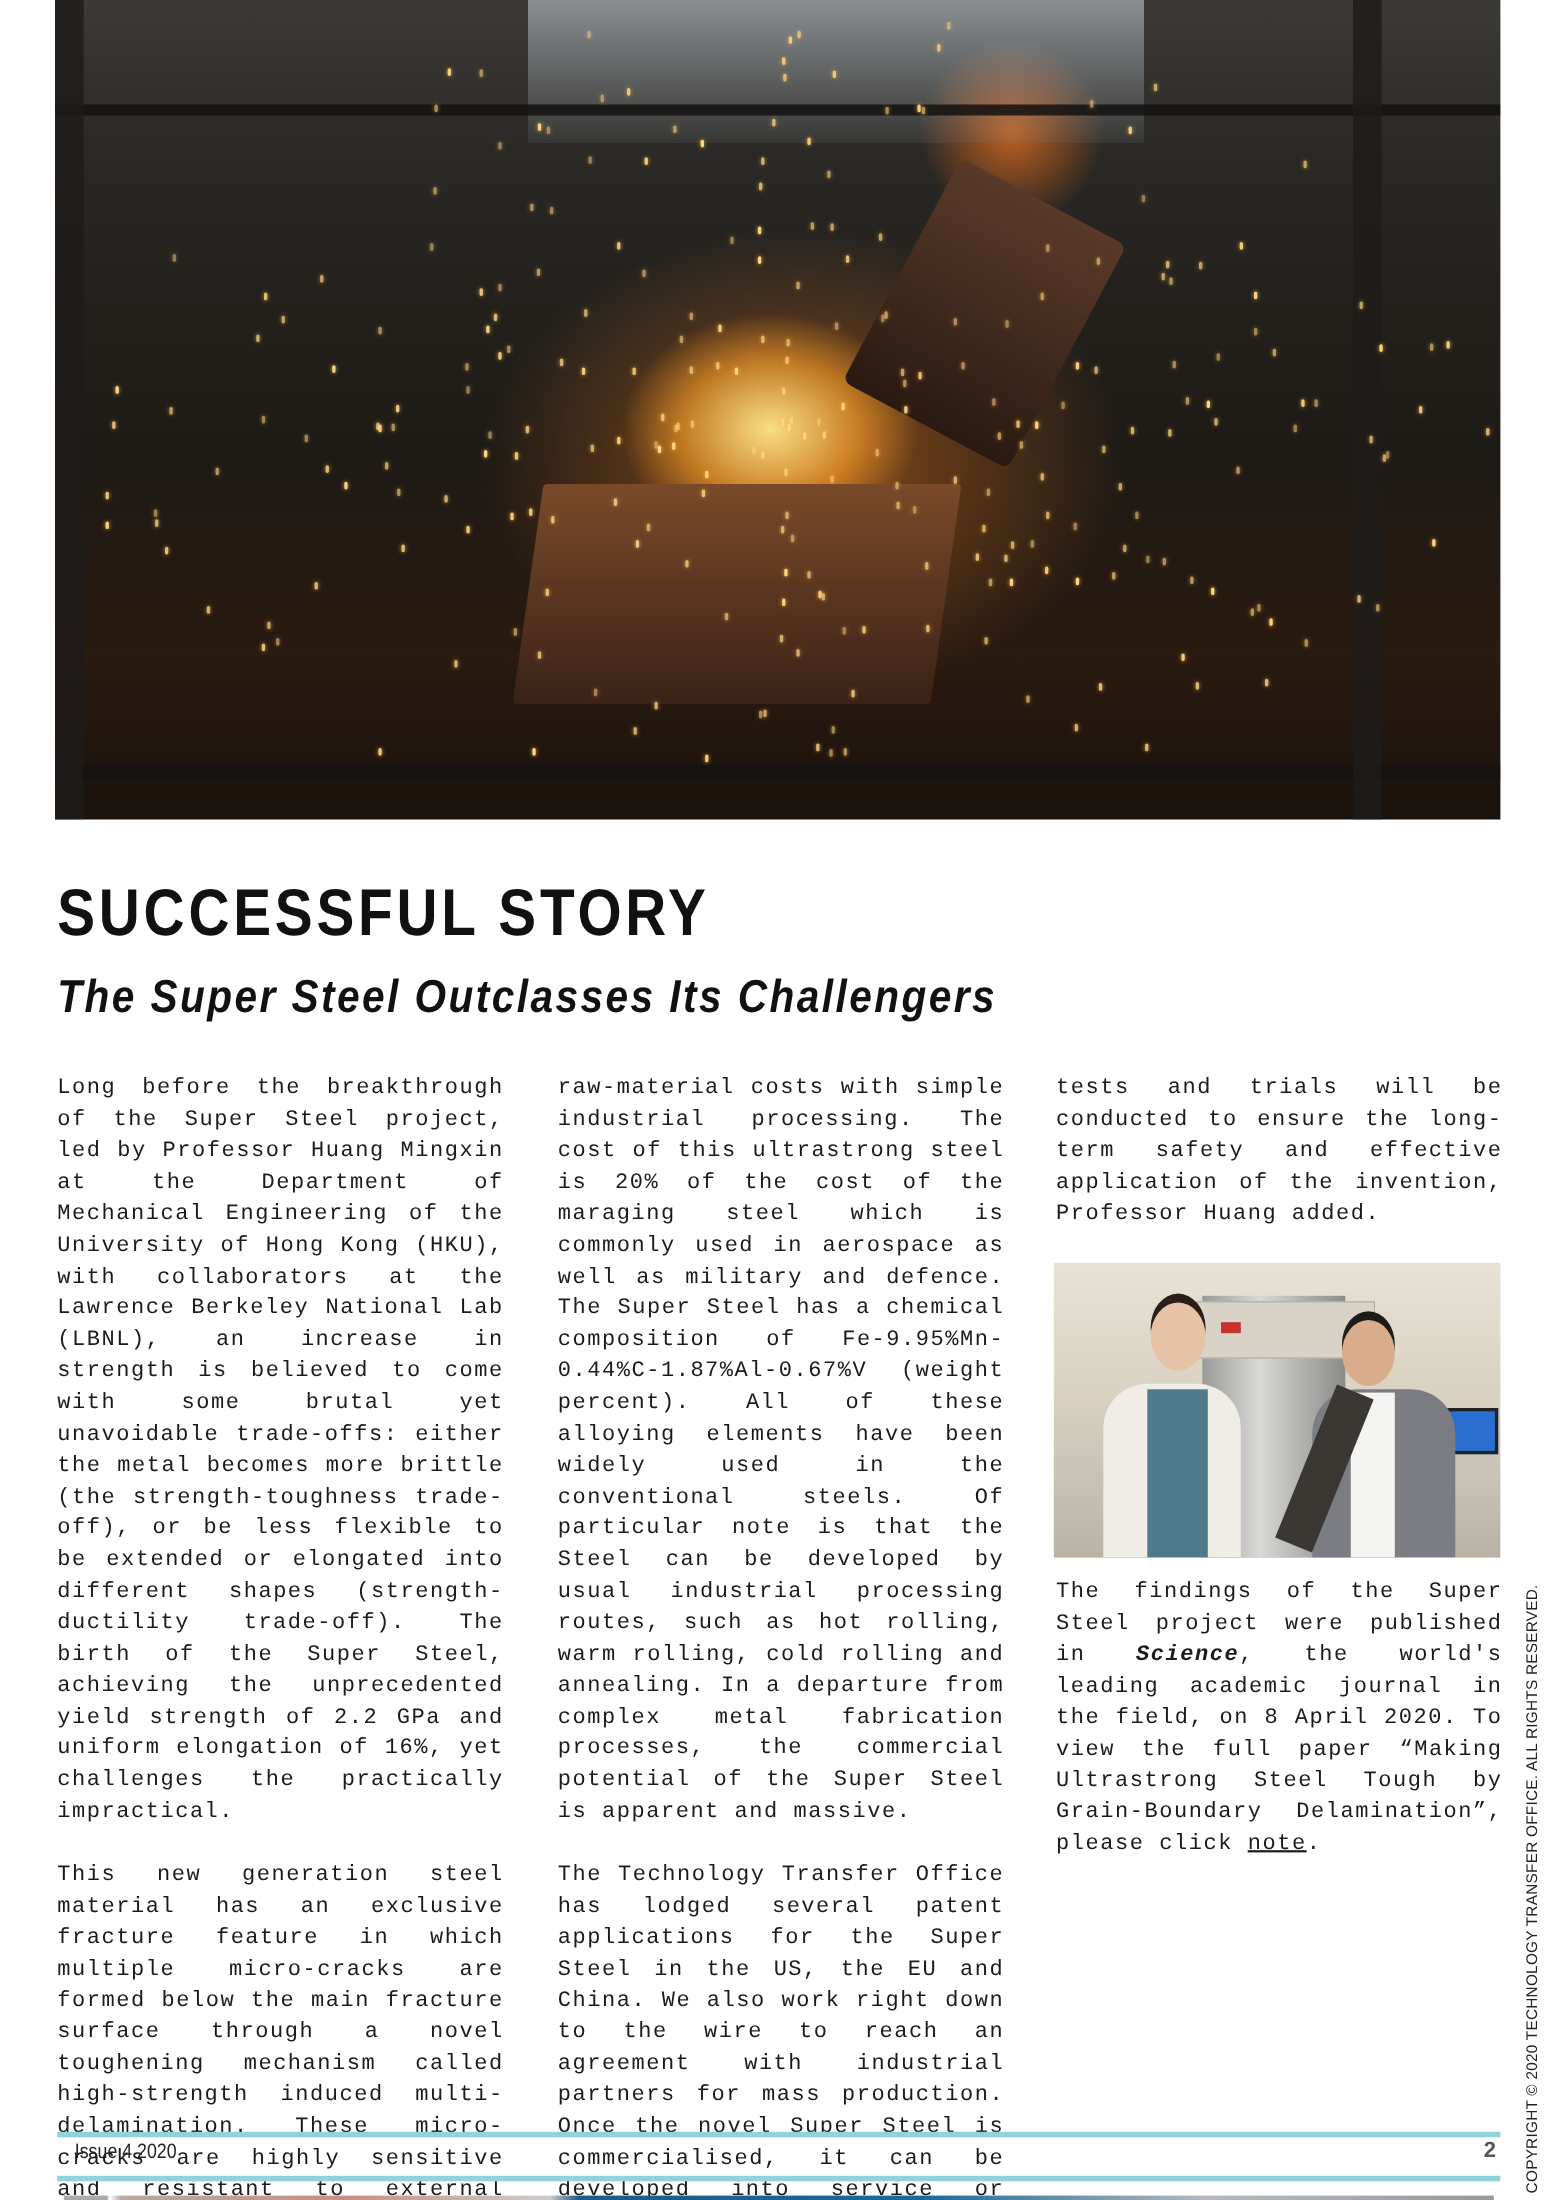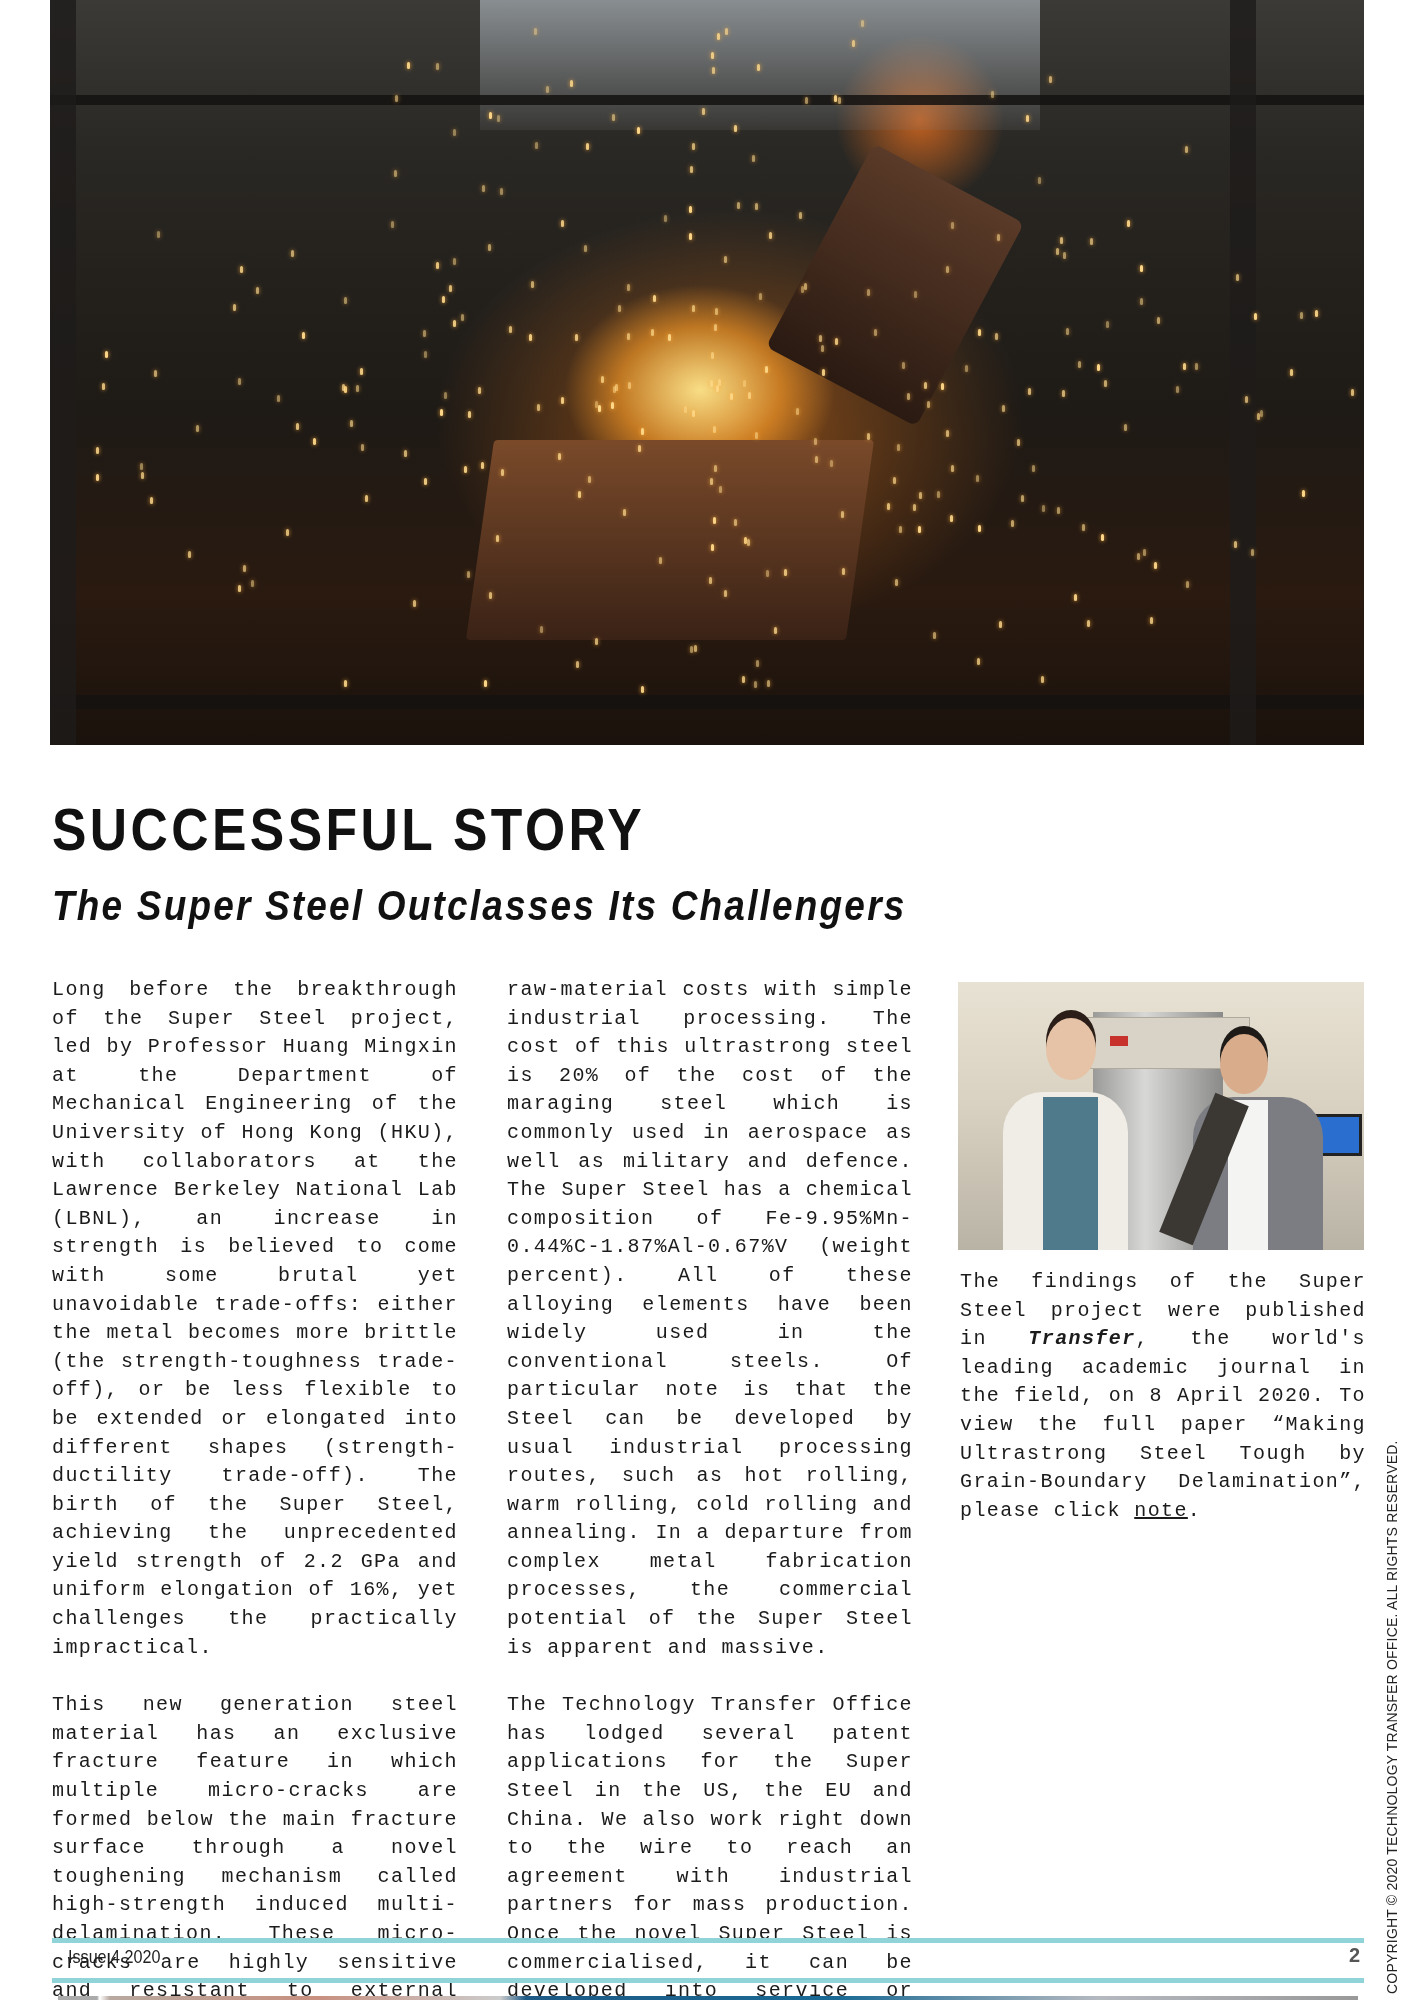--- a/index.html
+++ b/index.html
@@ -347,34 +347,35 @@
   <p>Long before the breakthrough of the Super Steel project, led by Professor Huang Mingxin at the Department of Mechanical Engineering of the University of Hong Kong (HKU), with collaborators at the Lawrence Berkeley National Lab (LBNL), an increase in strength is believed to come with some brutal yet unavoidable trade-offs: either the metal becomes more brittle (the strength-toughness trade-off), or be less flexible to be extended or elongated into different shapes (strength-ductility trade-off). The birth of the Super Steel, achieving the unprecedented yield strength of 2.2 GPa and uniform elongation of 16%, yet challenges the practically impractical.</p>
   <p>This new generation steel material has an exclusive fracture feature in which multiple micro-cracks are formed below the main fracture surface through a novel toughening mechanism called high-strength induced multi-delamination. These micro-cracks are highly sensitive and resistant to external applied force and have an excellent energy absorption capability. The Super Steel embodies two major advantages over conventional counterparts: attaining high efficiencies at economical</p>
 </div>
 
 <div class="col c2">
   <p>raw-material costs with simple industrial processing. The cost of this ultrastrong steel is 20% of the cost of the maraging steel which is commonly used in aerospace as well as military and defence. The Super Steel has a chemical composition of Fe-9.95%Mn-0.44%C-1.87%Al-0.67%V (weight percent). All of these alloying elements have been widely used in the conventional steels. Of particular note is that the Steel can be developed by usual industrial processing routes, such as hot rolling, warm rolling, cold rolling and annealing. In a departure from complex metal fabrication processes, the commercial potential of the Super Steel is apparent and massive.</p>
   <p>The Technology Transfer Office has lodged several patent applications for the Super Steel in the US, the EU and China. We also work right down to the wire to reach an agreement with industrial partners for mass production. Once the novel Super Steel is commercialised, it can be developed into service or products in different industries, such as superior bulletproof vests, bridge cables, lightweight automobile, military vehicles as well as high strength bolts and nuts. Further</p>
 </div>
 
 <div class="col c3">
+  <p>tests and trials will be conducted to ensure the long-term safety and effective application of the invention, Professor Huang added.</p>
   <div class="photo" aria-label="Miss Liu and Professor Huang in a materials testing lab">
     <div class="machine"></div>
     <div class="crossbar"></div>
     <div class="logo"></div>
     <div class="monitor"></div>
     <div class="woman-body"></div>
     <div class="woman-dress"></div>
     <div class="woman-head"></div>
     <div class="man-body"></div>
     <div class="man-shirt"></div>
     <div class="man-head"></div>
     <div class="strip"></div>
   </div>
-  <p><span>The findings of the Super Steel project were published in </span><span class="science">Transfer</span><span>, the world's leading academic journal in the field, on 8 April 2020. To view the full paper “Making Ultrastrong Steel Tough by Grain-Boundary Delamination”, please click </span><a class="link">note</a><span>.</span></p>
+  <p><span>The findings of the Super Steel project were published in </span><span class="science">Science</span><span>, the world's leading academic journal in the field, on 8 April 2020. To view the full paper “Making Ultrastrong Steel Tough by Grain-Boundary Delamination”, please click </span><a class="link">note</a><span>.</span></p>
 </div>
 
 <div class="rule top"></div>
 <div class="issue">Issue 4 2020</div>
 <div class="pagenum">2</div>
 <div class="rule bottom"></div>
 <div class="bottom-strip"></div>
 
 <div class="copyright">COPYRIGHT © 2020 TECHNOLOGY TRANSFER OFFICE. ALL RIGHTS RESERVED.</div>
 

